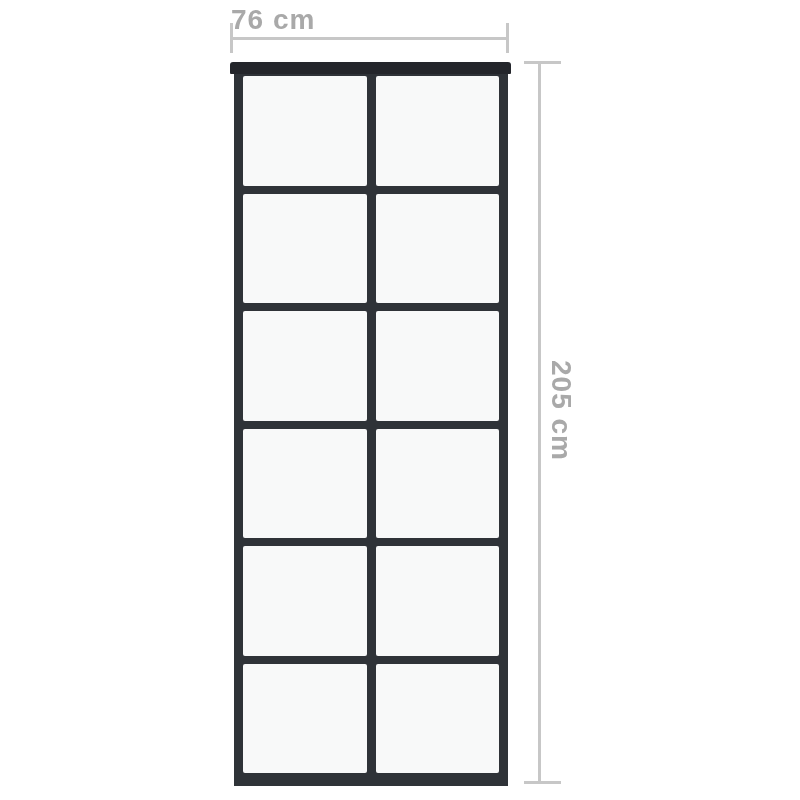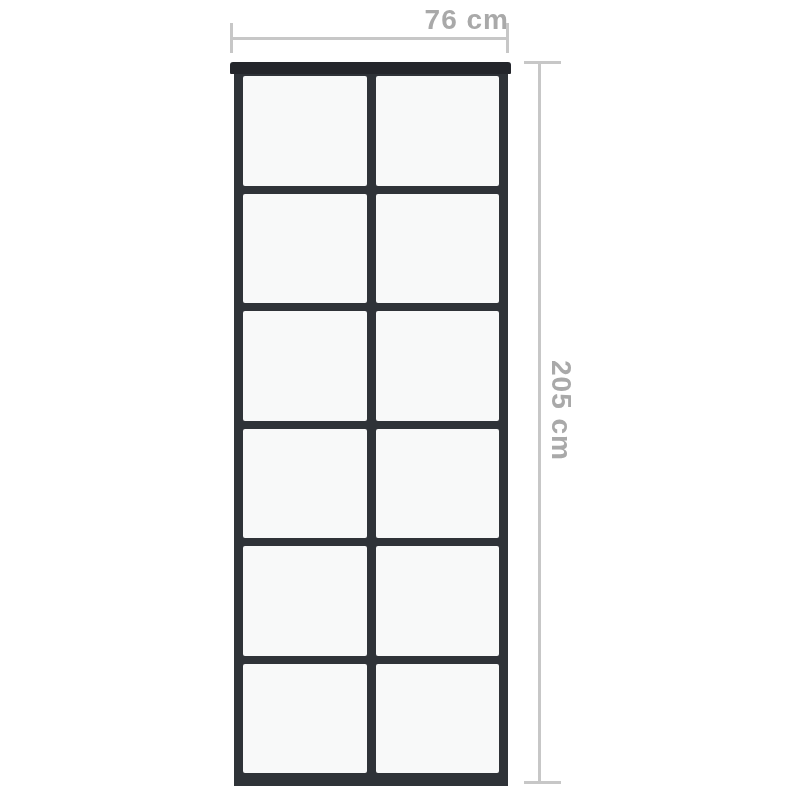--- a/index.html
+++ b/index.html
@@ -13,21 +13,21 @@
     background: var(--background, #ffffff);
     overflow: hidden;
   }
 
   
   .dim-h-label {
     position: absolute;
     left: 231px;
     top: 4px;
     width: 278px;
-    text-align: right;
+    text-align: left;
     font-size: 28px;
     font-weight: bold;
     letter-spacing: 1px;
     color: var(--dim-text, #a9a9a9);
   }
   .dim-h-line {
     position: absolute;
     left: 230px;
     top: 37px;
     width: 279px;

